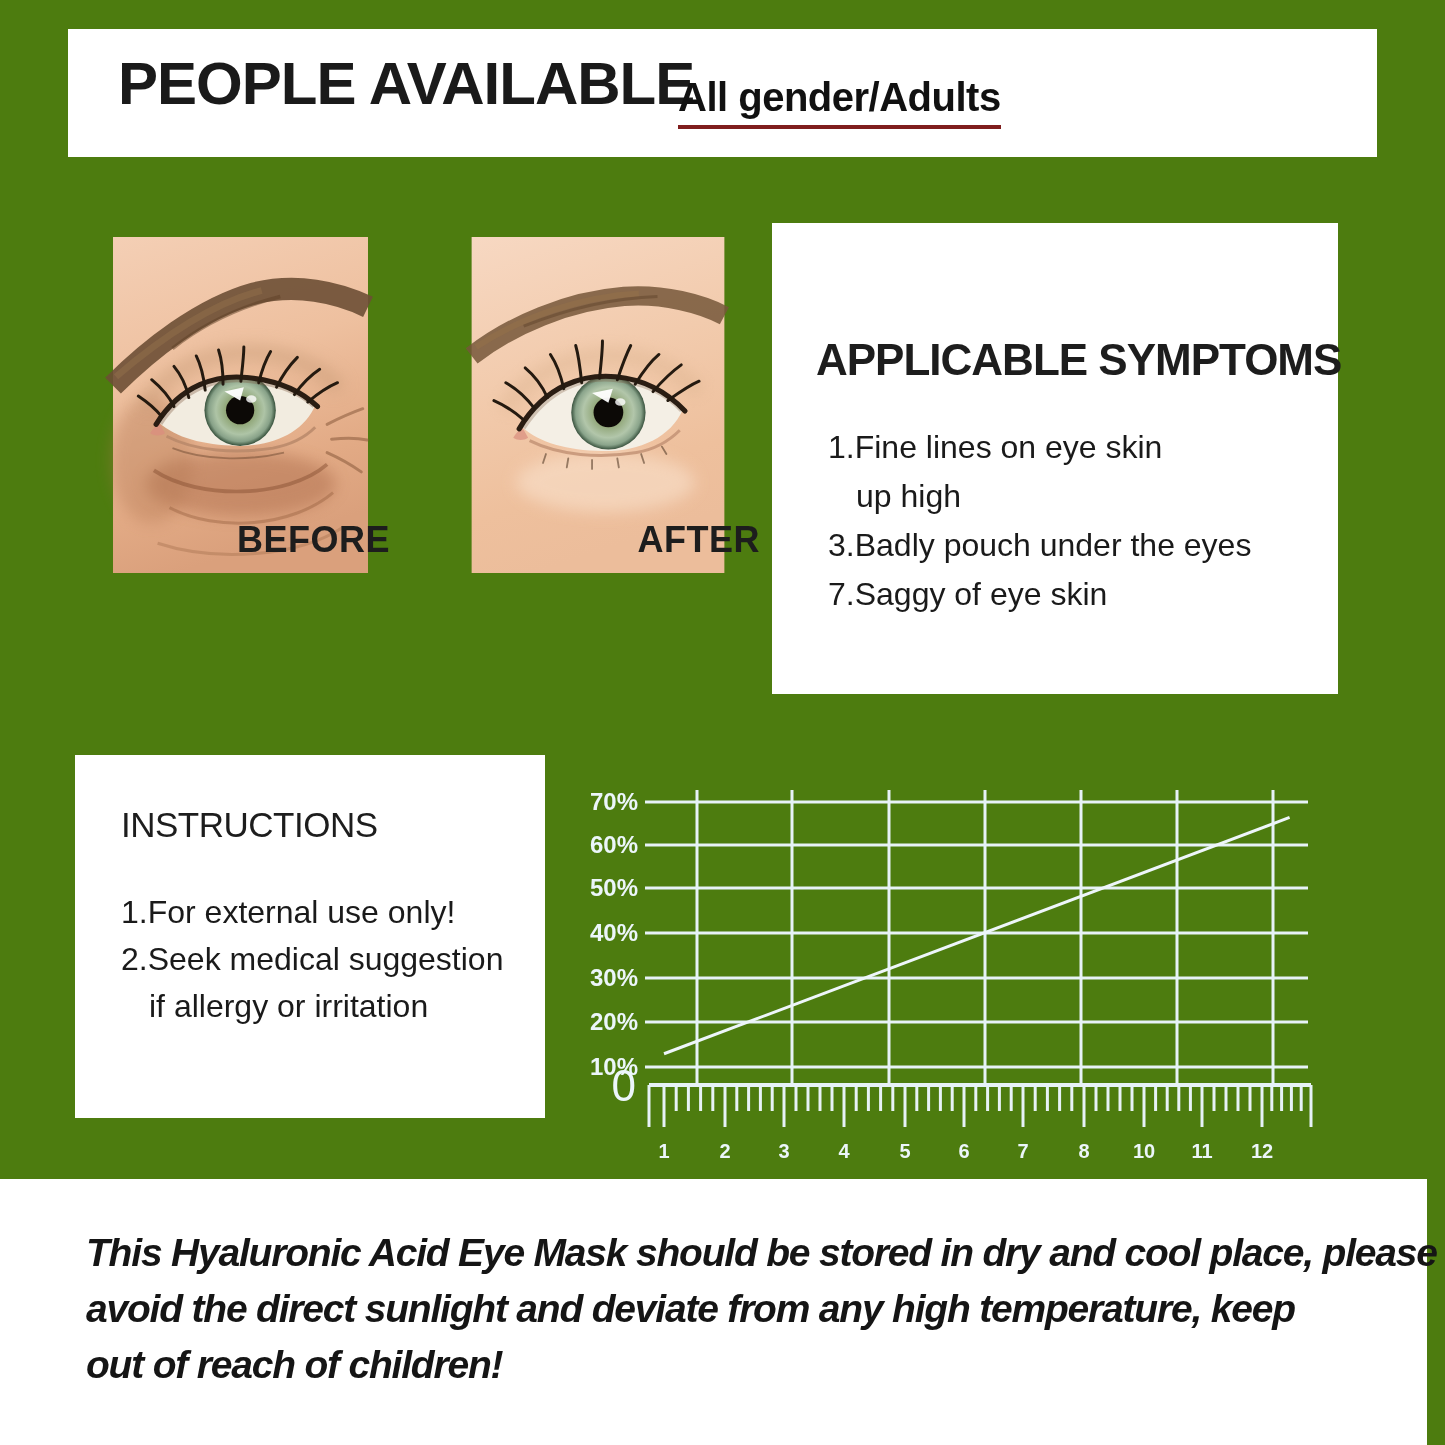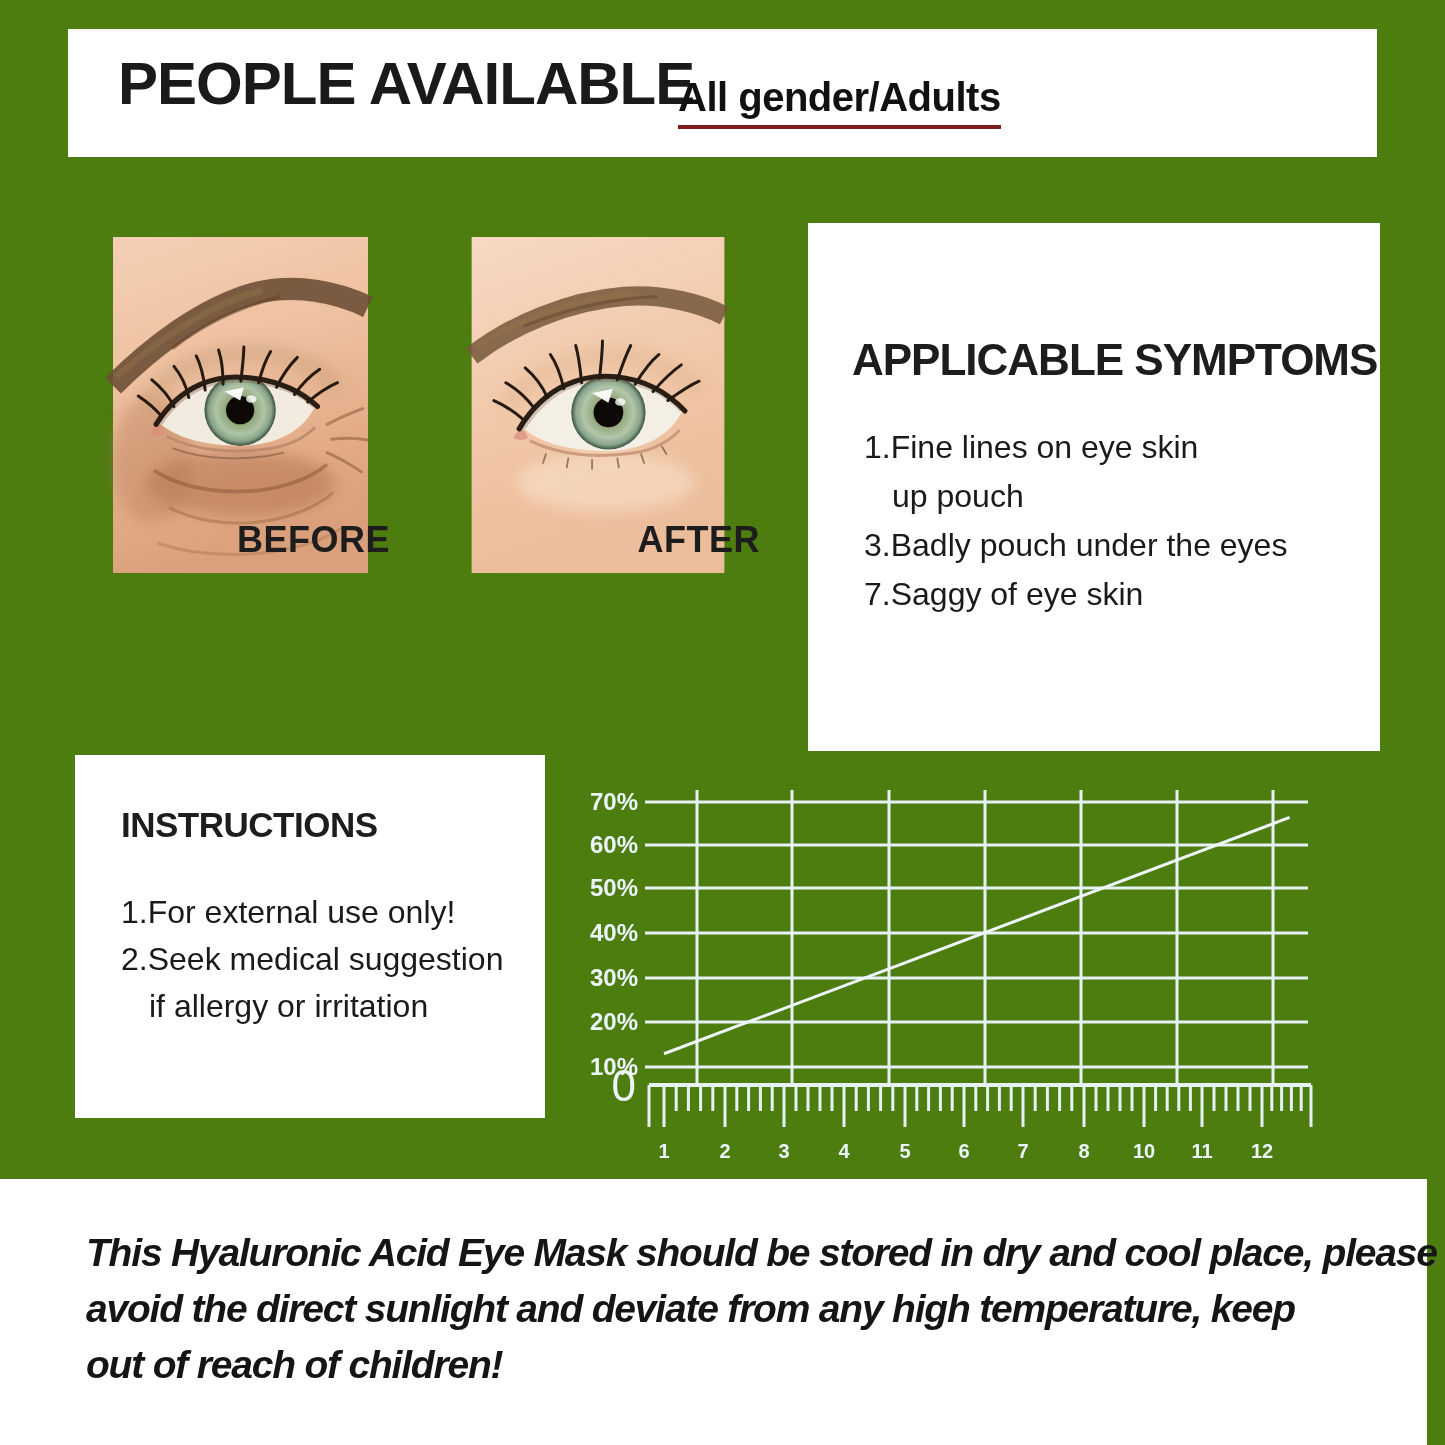--- a/index.html
+++ b/index.html
@@ -19,27 +19,27 @@
   .photo svg{display:block;width:100%;height:100%;}
   .photo-before{left:69px;width:343px;}
   .photo-after{left:428px;width:340px;}
   .photo-label{position:absolute;bottom:12px;font-size:36px;font-weight:700;
                color:#1d1d1d;letter-spacing:0.5px;}
   .photo-before .photo-label{right:22px;}
   .photo-after  .photo-label{right:8px;}
 
   
   .card{position:absolute;background:#fff;}
-  .symptoms{left:808px;top:223px;width:566px;height:528px;padding-left:6px;}
+  .symptoms{left:772px;top:223px;width:566px;height:471px;}
   .sym-title{position:absolute;left:44px;top:112px;font-size:44px;font-weight:700;
              letter-spacing:-1px;color:#1d1d1d;white-space:nowrap;}
   .sym-list{position:absolute;left:56px;top:200px;font-size:32px;line-height:49px;
             color:#1a1a1a;white-space:nowrap;}
   .instructions{left:75px;top:755px;width:470px;height:363px;}
-  .ins-title{position:absolute;left:46px;top:50px;font-size:35px;font-weight:700;
+  .ins-title{position:absolute;left:46px;top:50px;font-size:35px;font-weight:400;
              letter-spacing:-0.5px;color:#1d1d1d;white-space:nowrap;}
   .ins-list{position:absolute;left:46px;top:106px;font-size:32px;line-height:47px;
             color:#1a1a1a;white-space:nowrap;margin-top:28px;}
   .cont{margin-left:28px;}
 
   
   .chart{position:absolute;left:585px;top:778px;width:740px;height:395px;}
   .chart line,.chart path{vector-effect:non-scaling-stroke;}
   .cgrid{stroke:#e7f2f7;stroke-width:3;}
   .cbase{stroke:#e7f2f7;stroke-width:4;}
@@ -194,21 +194,21 @@
         <path d="M256,282 L262,292"></path>
       </g>
     </svg>
     <div class="photo-label">AFTER</div>
   </div>
 
   <div class="card symptoms">
     <div class="sym-title">APPLICABLE SYMPTOMS</div>
     <div class="sym-list">
       <div>1.Fine lines on eye skin</div>
-      <div class="cont">up pouch</div>
+      <div class="cont">up high</div>
       <div>3.Badly pouch under the eyes</div>
       <div>7.Saggy of eye skin</div>
     </div>
   </div>
 
   <div class="card instructions">
     <div class="ins-title">INSTRUCTIONS</div>
     <div class="ins-list">
       <div>1.For external use only!</div>
       <div>2.Seek medical suggestion</div>

